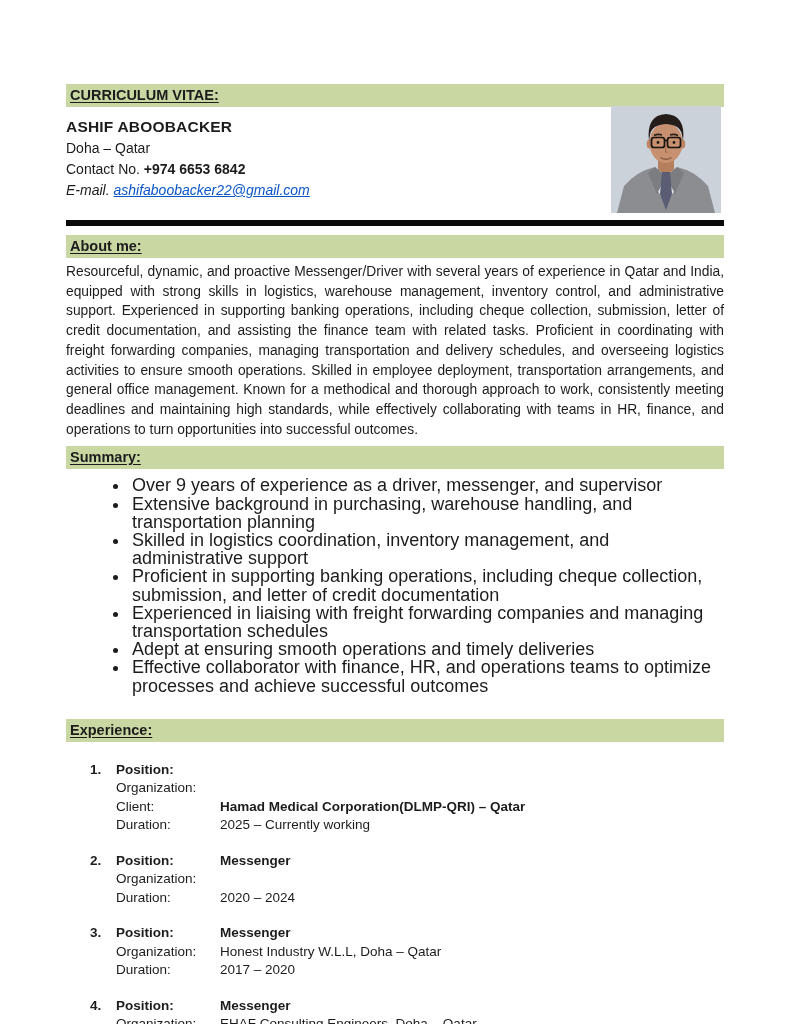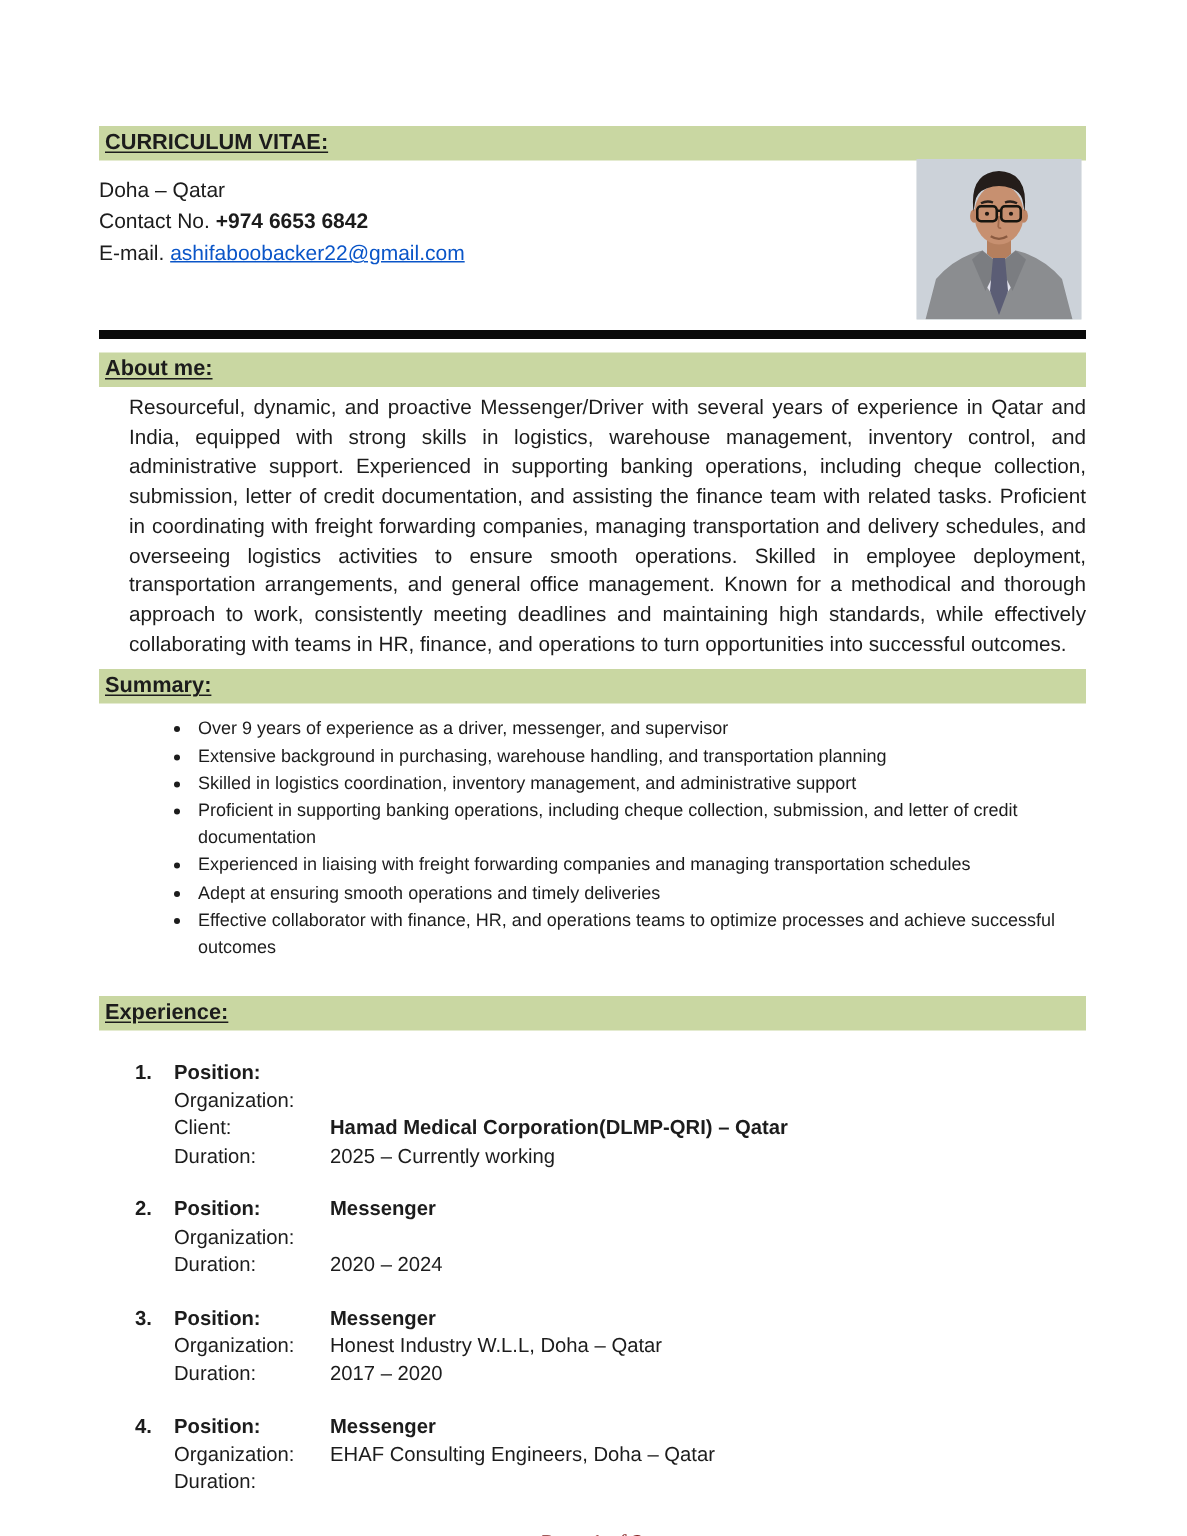--- a/index.html
+++ b/index.html
@@ -29,21 +29,21 @@
     font-size:14.5px;
     font-weight:bold;
     line-height:18px;
   }
   .banner .banner-text{text-decoration:underline;text-underline-offset:2px;}
   
   .header-row{position:relative;min-height:108px;padding-top:9px;}
   .id-line{font-size:14px;line-height:21px;}
   .id-name{font-size:15.5px;font-weight:bold;line-height:22px;letter-spacing:.2px;}
   .bold{font-weight:bold;}
-  .email-line{}
+  .email-line{font-style:italic;}
   .email-link{color:var(--link-blue);text-decoration:underline;cursor:pointer;}
   .photo{
     position:absolute;
     top:-1px;right:3px;
     width:110px;height:107px;
     background:var(--photo-bg);
     overflow:hidden;
   }
   
   .divider{
@@ -53,29 +53,28 @@
     border-bottom:4px solid #0a0a0a;
     background:#ffffff;
   }
   
   .banner.about{margin-top:9px;}
   .about-text{
     margin-top:4px;
     font-size:13.8px;
     line-height:19.7px;
     text-align:justify;
-    margin-left:20px;
   }
   
   .banner.summary{margin-top:7px;}
   .summary-list{
     margin:7px 0 0 30px;
     padding-left:34px;
     list-style:disc;
-    font-size:12px;
+    font-size:18px;
     line-height:18.2px;
   }
   .summary-list li{padding-left:2px;}
   
   .banner.experience{margin-top:24px;}
   .exp-entries{margin-top:19px;margin-left:24px;font-size:13.5px;}
   .exp-entry{margin-bottom:17px;}
   .exp-row{
     display:grid;
     grid-template-columns:26px 104px 1fr;
@@ -96,20 +95,21 @@
 </head>
 <body>
 
 <div class="page">
 
   <div class="banner">
     <span class="banner-text">CURRICULUM VITAE:</span>
   </div>
 
   <div class="header-row">
+    <div class="id-name">ASHIF ABOOBACKER</div>
     <div class="id-line">Doha – Qatar</div>
     <div class="id-line"><span>Contact No.</span> <span class="bold">+974 6653 6842</span></div>
     <div class="id-line email-line"><span>E-mail.</span> <a class="email-link">ashifaboobacker22@gmail.com</a></div>
 
     <div class="photo">
       <svg width="110" height="107" viewBox="0 0 110 107" xmlns="http://www.w3.org/2000/svg">
         <rect width="110" height="107" fill="#ccd2d9"></rect>
 
         <rect x="47" y="50" width="16" height="18" fill="#b57f5e"></rect>
 

